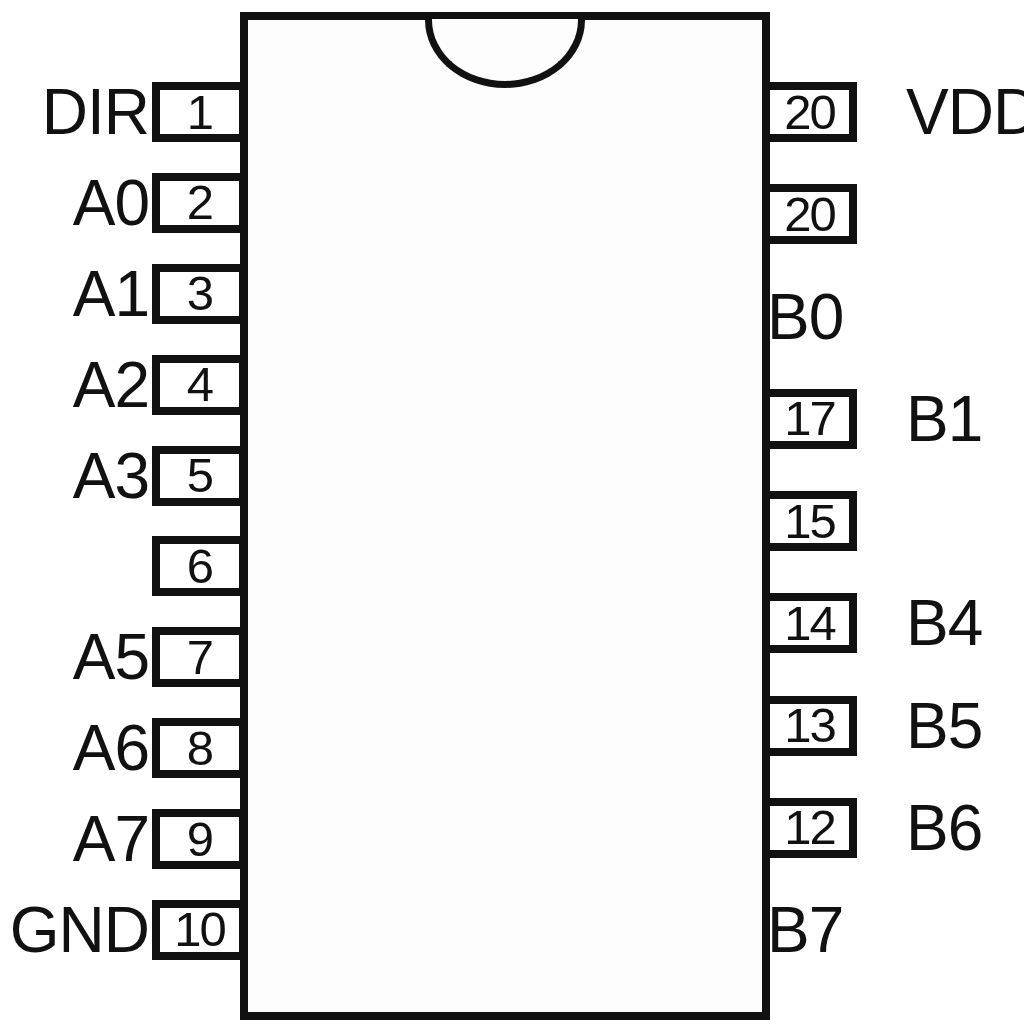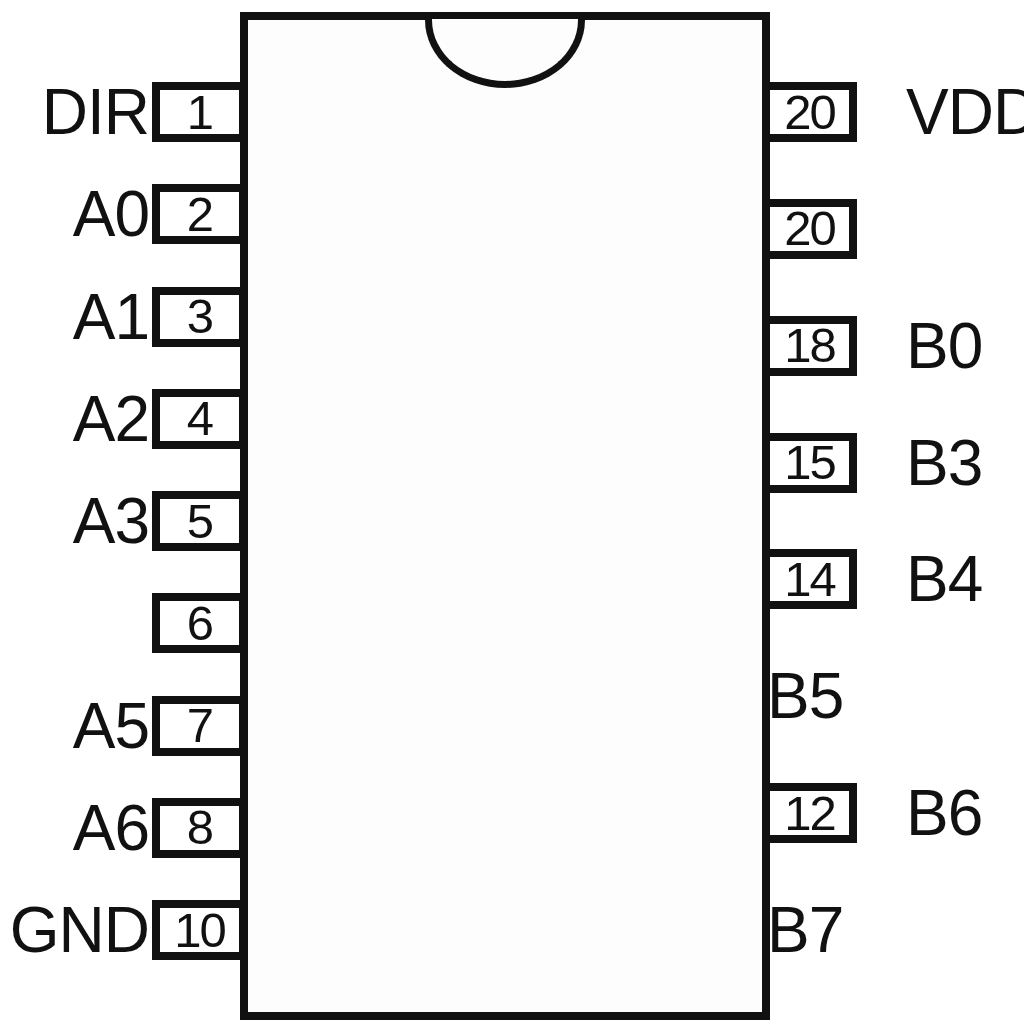--- a/index.html
+++ b/index.html
@@ -133,45 +133,52 @@
       </div>
       <div class="pin-row">
         <span class="pin-label">A5</span>
         <span class="pin-box">7</span>
       </div>
       <div class="pin-row">
         <span class="pin-label">A6</span>
         <span class="pin-box">8</span>
       </div>
       <div class="pin-row">
+        <span class="pin-label">A7</span>
+        <span class="pin-box">9</span>
+      </div>
+      <div class="pin-row">
         <span class="pin-label">GND</span>
         <span class="pin-box">10</span>
       </div>
     </div>
   <div class="pins right" id="right-pins">
       <div class="pin-row">
         <span class="pin-box">20</span>
         <span class="pin-label">VDD</span>
       </div>
       <div class="pin-row">
         <span class="pin-box">20</span>
       </div>
       <div class="pin-row">
-        <span class="pin-box">18</span>
         <span class="pin-label">B0</span>
       </div>
       <div class="pin-row">
+        <span class="pin-box">17</span>
+        <span class="pin-label">B1</span>
+      </div>
+      <div class="pin-row">
         <span class="pin-box">15</span>
-        <span class="pin-label">B3</span>
       </div>
       <div class="pin-row">
         <span class="pin-box">14</span>
         <span class="pin-label">B4</span>
       </div>
       <div class="pin-row">
+        <span class="pin-box">13</span>
         <span class="pin-label">B5</span>
       </div>
       <div class="pin-row">
         <span class="pin-box">12</span>
         <span class="pin-label">B6</span>
       </div>
       <div class="pin-row">
         <span class="pin-label">B7</span>
       </div>
     </div>

